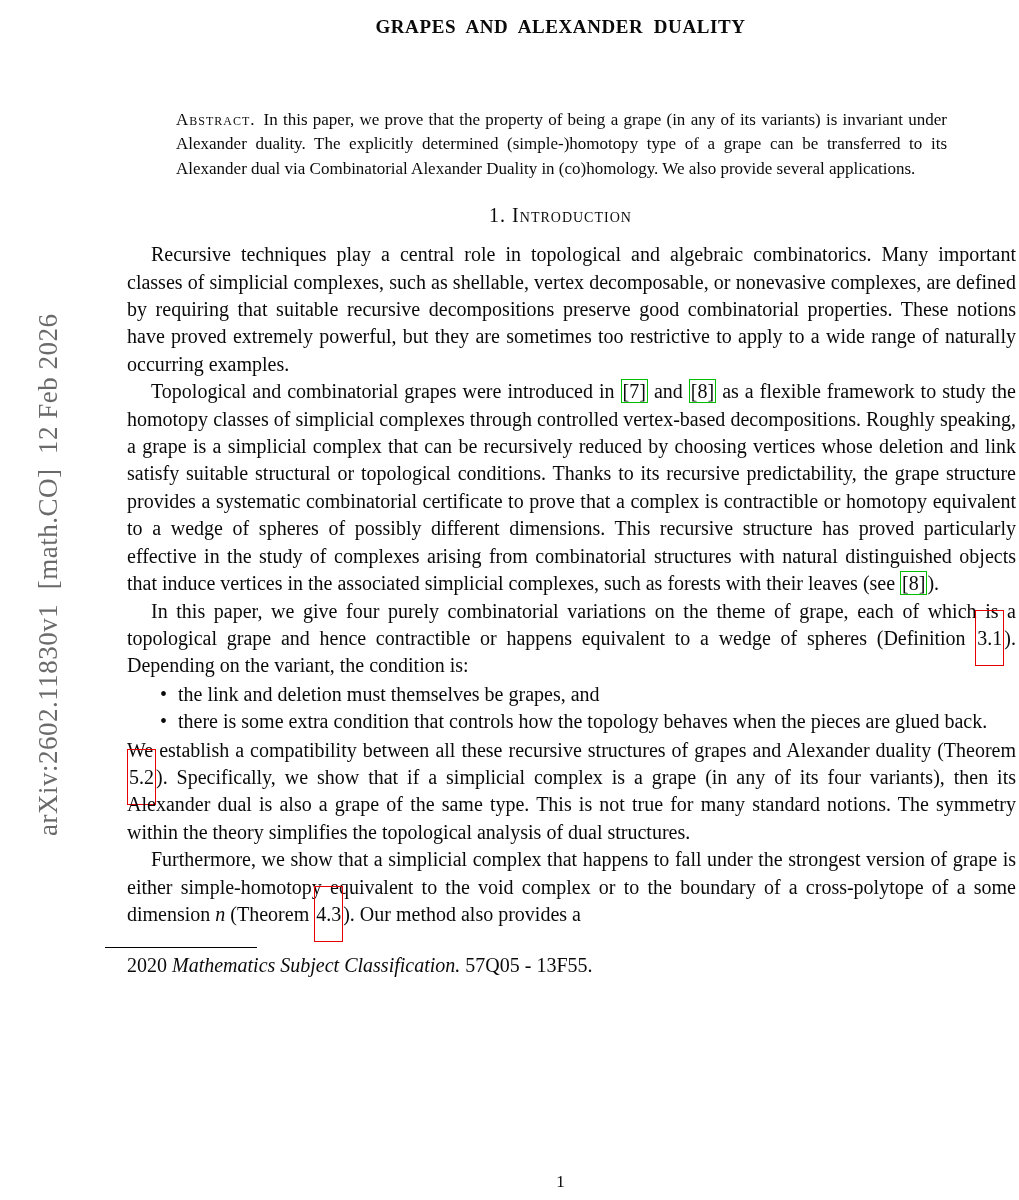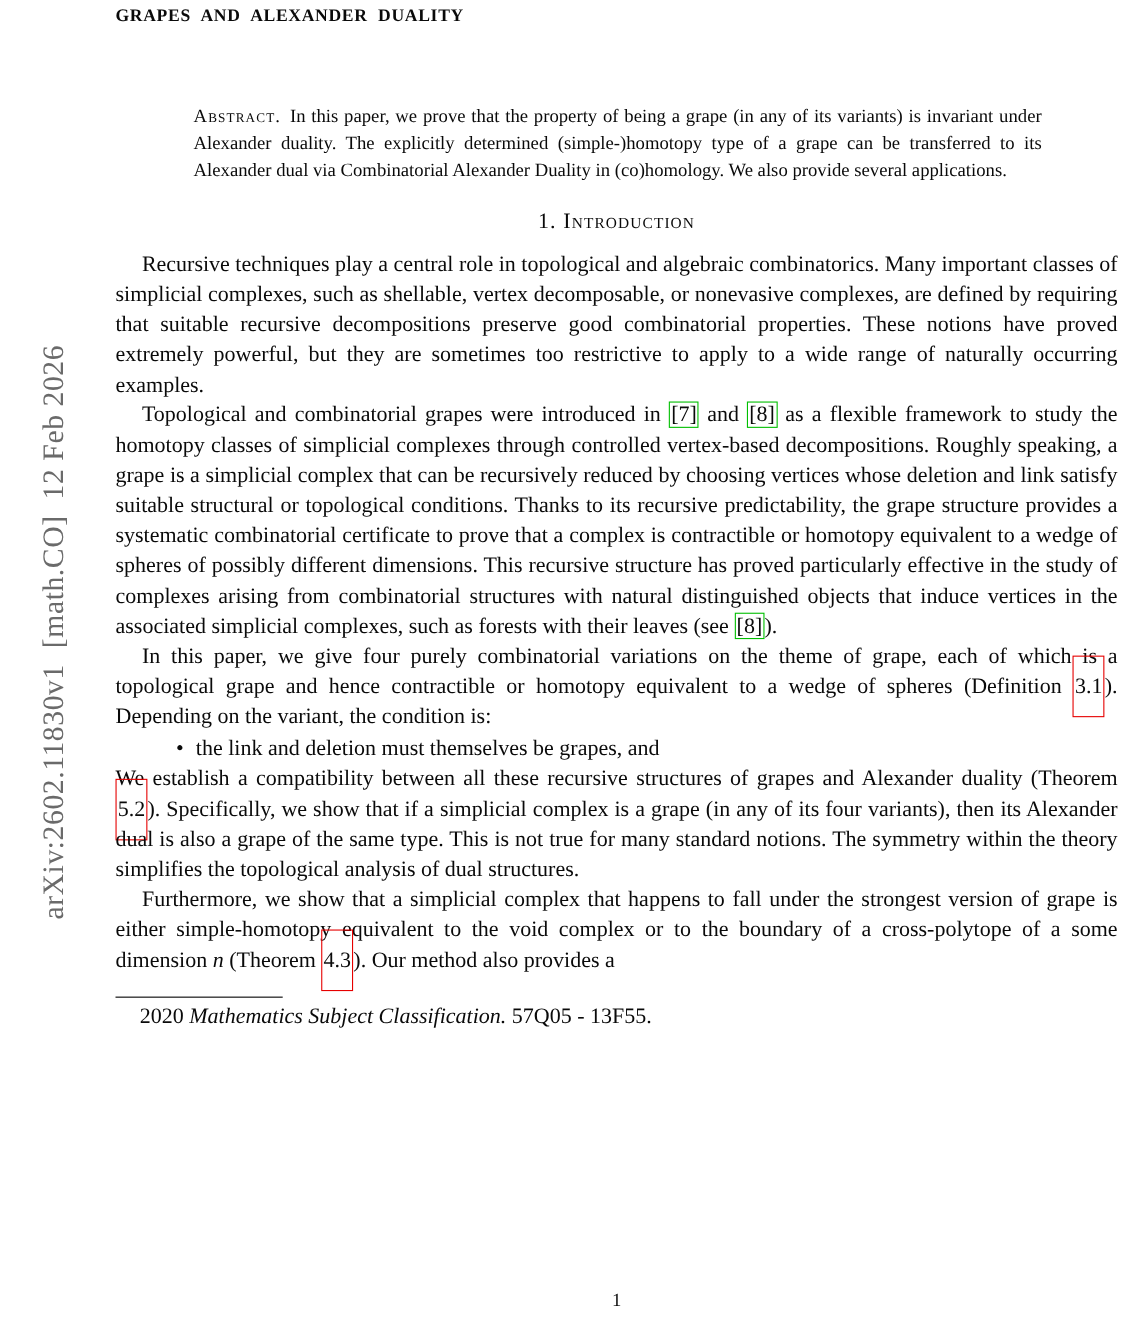--- a/index.html
+++ b/index.html
@@ -23,24 +23,24 @@
     letter-spacing: 0.5px;
   }
   .content {
     position: absolute;
     left: 105px;
     top: 0;
     width: 911px;
     height: 1200px;
   }
   .title {
-    padding-top: 6px;
-    font-size: 16px;
+    padding-top: 16px;
+    font-size: 19px;
     font-weight: bold;
-    text-align: left;
+    text-align: center;
     letter-spacing: 0.6px;
     word-spacing: 5px;
   }
   .author {
     margin-top: 32px;
     text-align: center;
     font-size: 17px;
     letter-spacing: 1.6px;
   }
   .abstract {
@@ -61,20 +61,21 @@
     font-weight: normal;
     font-size: 20px;
     font-variant: small-caps;
     letter-spacing: 1px;
   }
   .para {
     font-size: 20px;
     line-height: 27.4px;
     text-align: justify;
     hyphens: auto;
+    margin-left: 22px;
   }
   .para.indent { text-indent: 24px; }
   .para.first { margin-top: 14px; }
   .bullets {
     list-style: none;
     margin: 1px 0;
   }
   .bullets li {
     position: relative;
     padding-left: 73px;
@@ -132,24 +133,25 @@
 
 
   <div class="abstract">
     <span class="abstract-label">Abstract.</span><span>In this paper, we prove that the property of being a grape (in any of its variants) is invariant under Alexander duality. The explicitly determined (simple-)homotopy type of a grape can be transferred to its Alexander dual via Combinatorial Alexander Duality in (co)homology. We also provide several applications.</span>
   </div>
 
   <h2 class="section">1. Introduction</h2>
 
   <p class="para indent first"><span class="seg-text">Recursive techniques play a central role in topological and algebraic combinatorics. Many important classes of simplicial complexes, such as shellable, vertex decomposable, or nonevasive complexes, are defined by requiring that suitable recursive decompositions preserve good combinatorial properties. These notions have proved extremely powerful, but they are sometimes too restrictive to apply to a wide range of naturally occurring examples.</span></p>
   <p class="para indent"><span class="seg-text">Topological and combinatorial grapes were introduced in </span><span class="seg-cite">[7]</span><span class="seg-text"> and </span><span class="seg-cite">[8]</span><span class="seg-text"> as a flexible framework to study the homotopy classes of simplicial complexes through controlled vertex-based decompositions. Roughly speaking, a grape is a simplicial complex that can be recursively reduced by choosing vertices whose deletion and link satisfy suitable structural or topological conditions. Thanks to its recursive predictability, the grape structure provides a systematic combinatorial certificate to prove that a complex is contractible or homotopy equivalent to a wedge of spheres of possibly different dimensions. This recursive structure has proved particularly effective in the study of complexes arising from combinatorial structures with natural distinguished objects that induce vertices in the associated simplicial complexes, such as forests with their leaves (see </span><span class="seg-cite">[8]</span><span class="seg-text">).</span></p>
-  <p class="para indent"><span class="seg-text">In this paper, we give four purely combinatorial variations on the theme of grape, each of which is a topological grape and hence contractible or homotopy equivalent to a wedge of spheres (Definition </span><span class="seg-ref">3.1</span><span class="seg-text">). Depending on the variant, the condition is:</span></p>
+  <p class="para indent"><span class="seg-text">In this paper, we give four purely combinatorial variations on the theme of grape, each of which is a topological grape and hence contractible or happens equivalent to a wedge of spheres (Definition </span><span class="seg-ref">3.1</span><span class="seg-text">). Depending on the variant, the condition is:</span></p>
 
   <ul class="bullets">
     <li>the link and deletion must themselves be grapes, and</li>
+    <li>there is some extra condition that controls how the topology behaves when the pieces are glued back.</li>
   </ul>
 
   <p class="para"><span class="seg-text">We establish a compatibility between all these recursive structures of grapes and Alexander duality (Theorem </span><span class="seg-ref">5.2</span><span class="seg-text">). Specifically, we show that if a simplicial complex is a grape (in any of its four variants), then its Alexander dual is also a grape of the same type. This is not true for many standard notions. The symmetry within the theory simplifies the topological analysis of dual structures.</span></p>
   <p class="para indent"><span class="seg-text">Furthermore, we show that a simplicial complex that happens to fall under the strongest version of grape is either simple-homotopy equivalent to the void complex or to the boundary of a cross-polytope of a some dimension </span><span class="seg-math">n</span><span class="seg-text"> (Theorem </span><span class="seg-ref">4.3</span><span class="seg-text">). Our method also provides a</span></p>
 
   <div class="footnote-rule"></div>
   <p class="footnote first"><span class="seg-text">2020 </span><span class="seg-em">Mathematics Subject Classification.</span><span class="seg-text"> 57Q05 - 13F55.</span></p>
 
   <div class="page-number">1</div>
 

